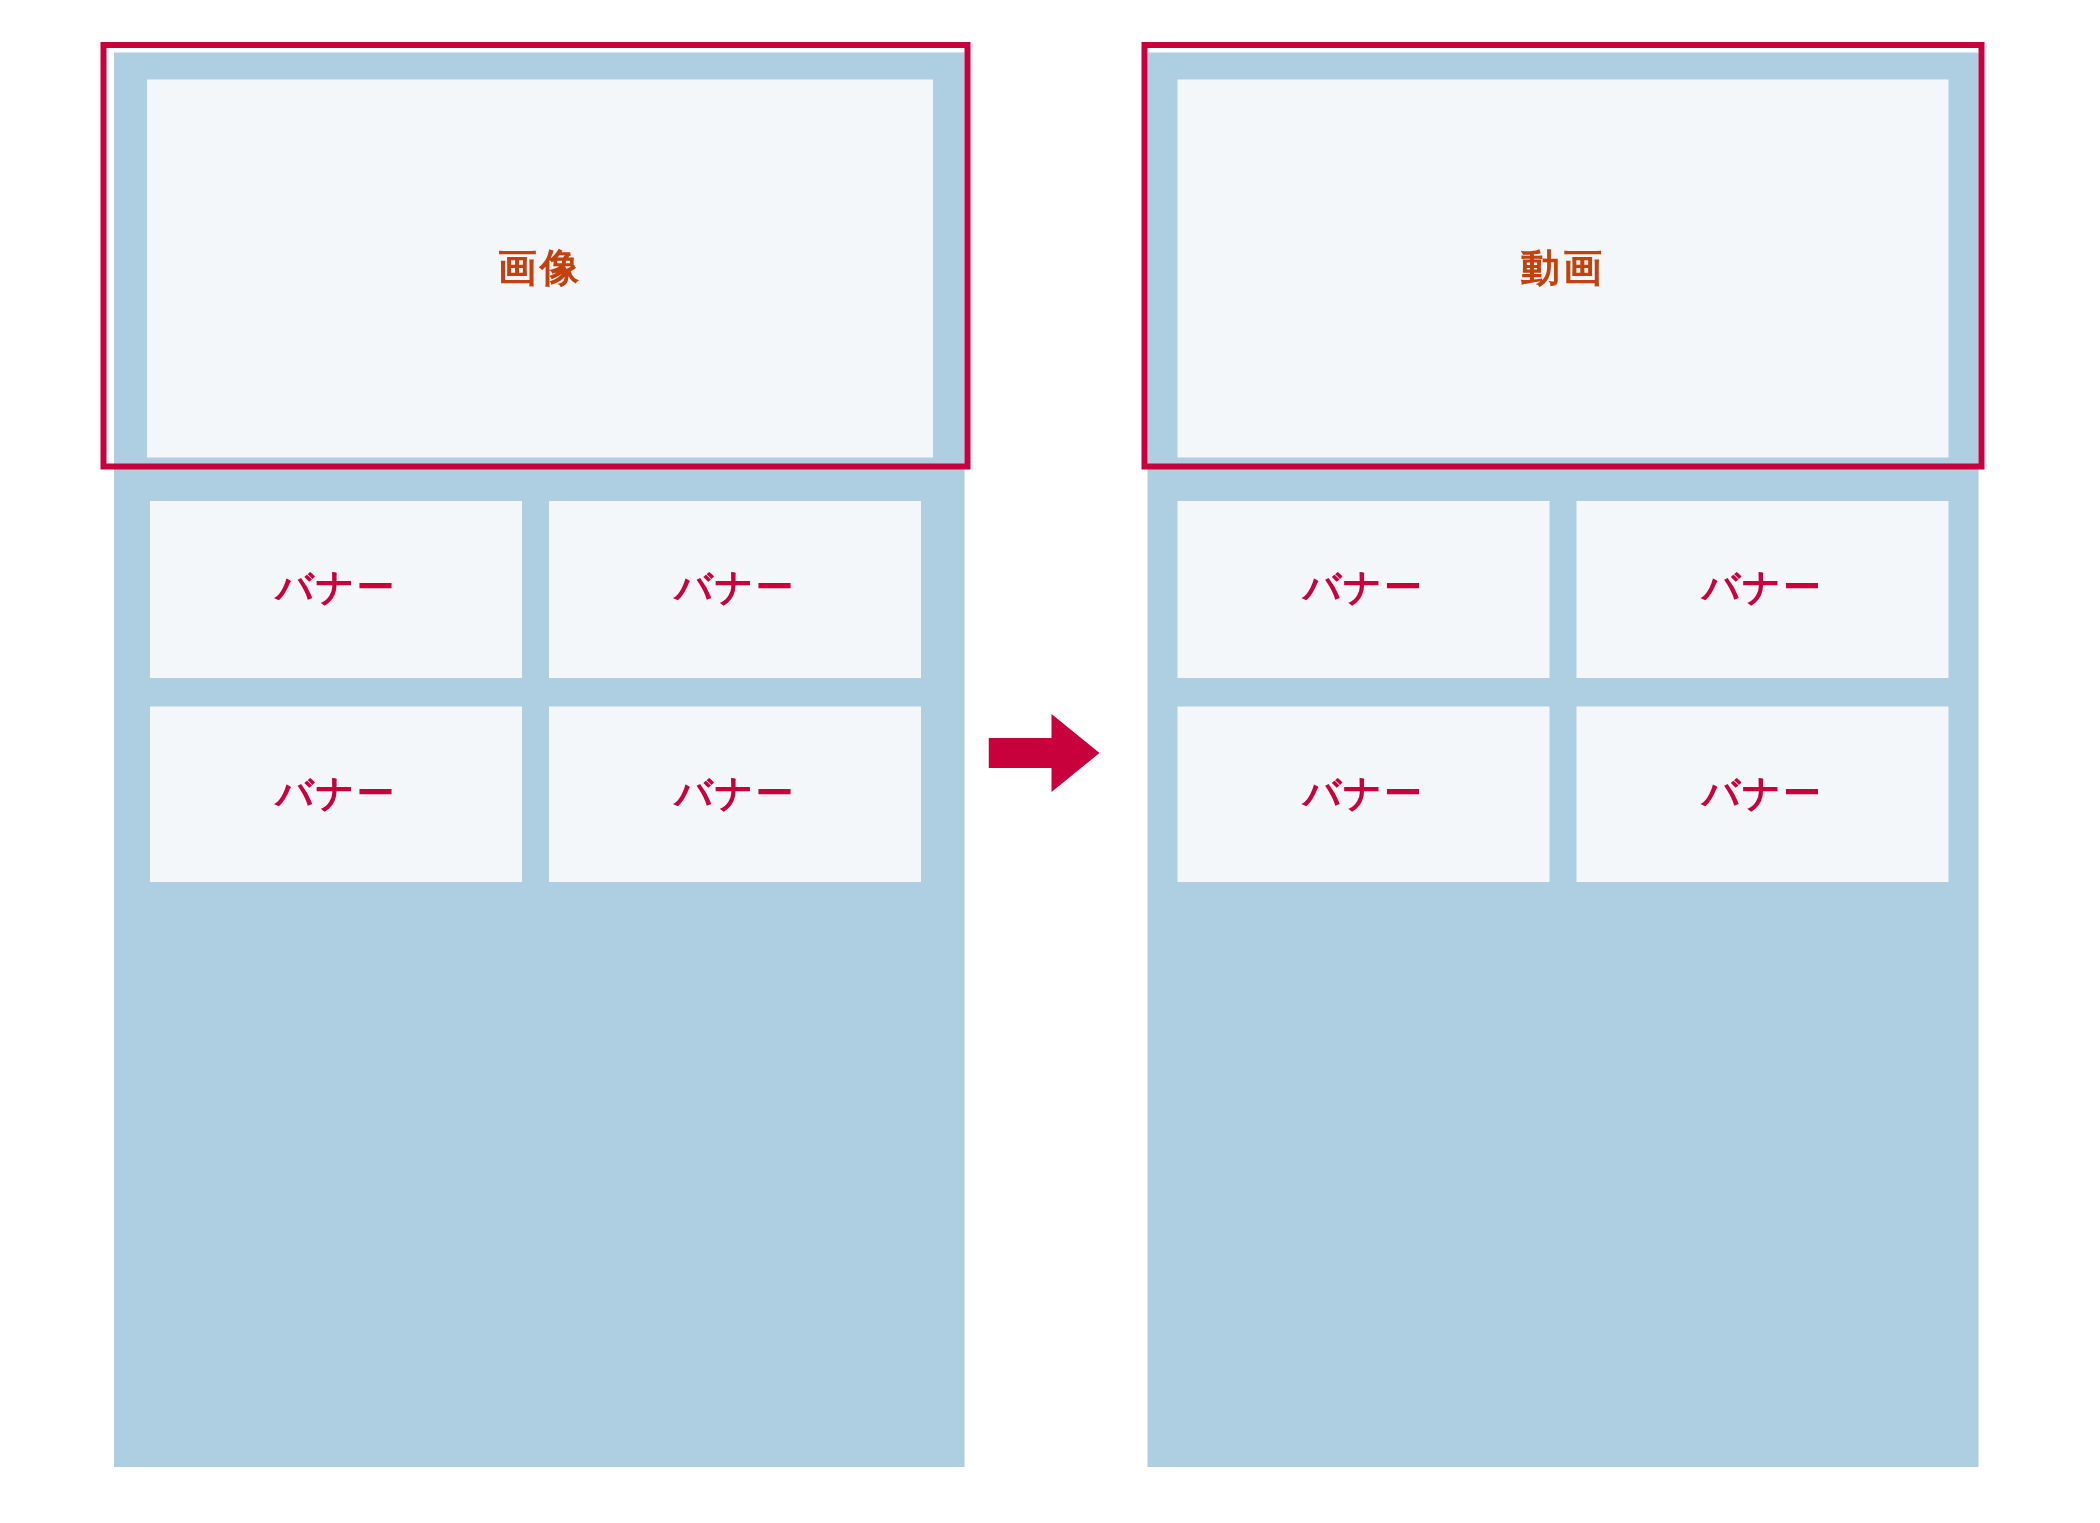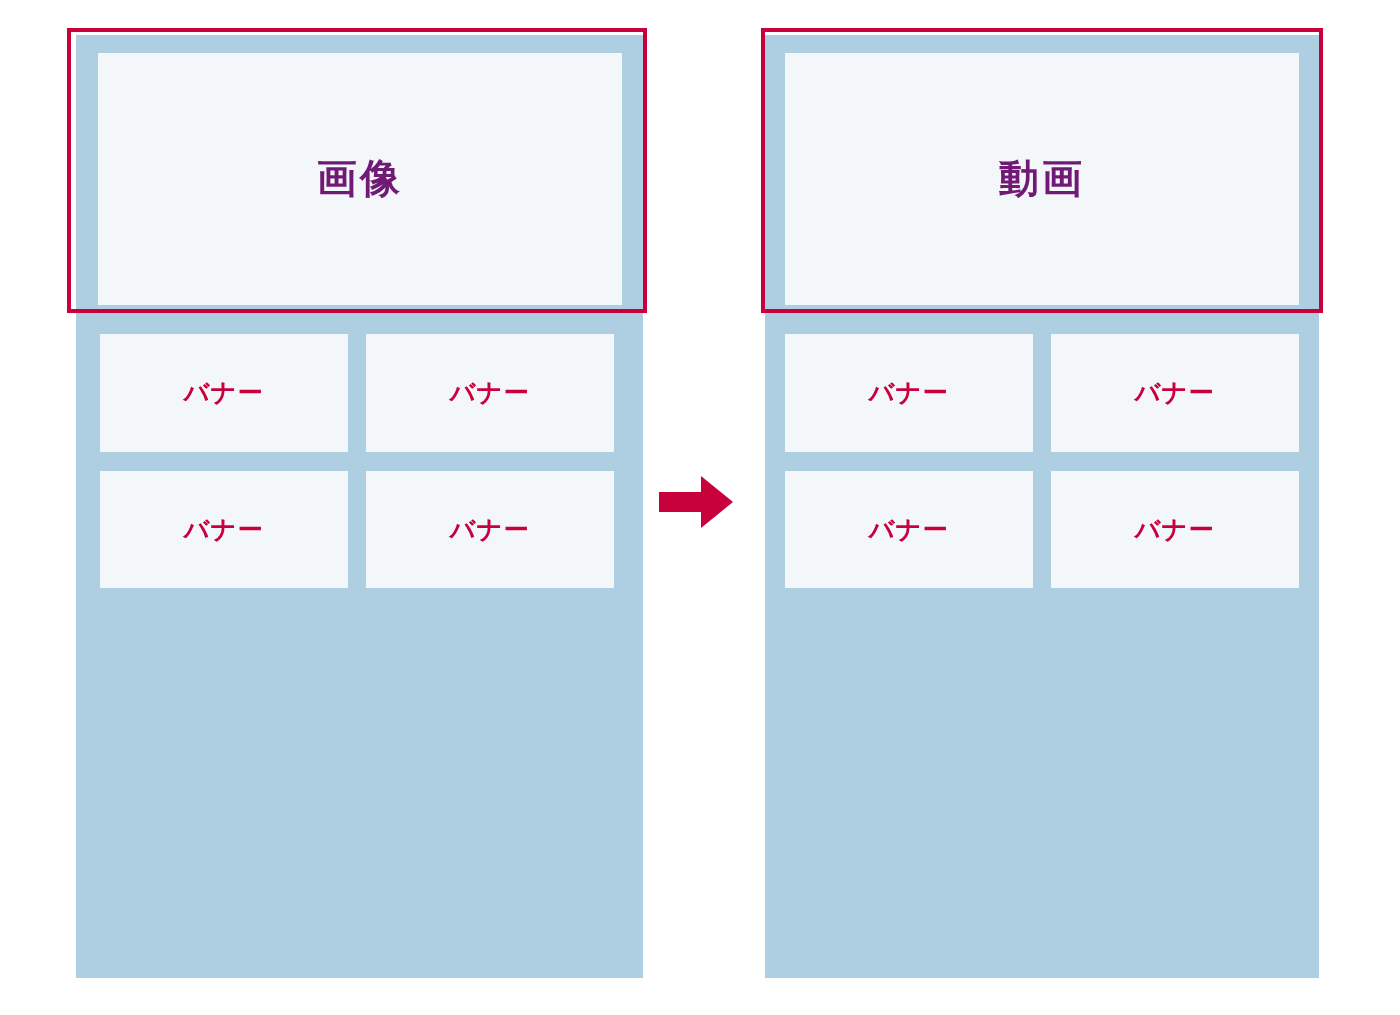--- a/index.html
+++ b/index.html
@@ -78,22 +78,22 @@
     height: 252px;
   }
   #media-after {
     left: 785px;
     top: 53px;
     width: 514px;
     height: 252px;
     justify-content: center;
   }
   .media-label {
-    color: #701a75;
-    font-size: 40px;
+    color: #c2410c;
+    font-size: 26px;
     font-weight: 700;
     letter-spacing: 0.08em;
     line-height: 1;
     font-family: "Liberation Serif", "DejaVu Serif", serif;
   }
 
   
   .banner-grid {
     position: absolute;
     display: grid;

